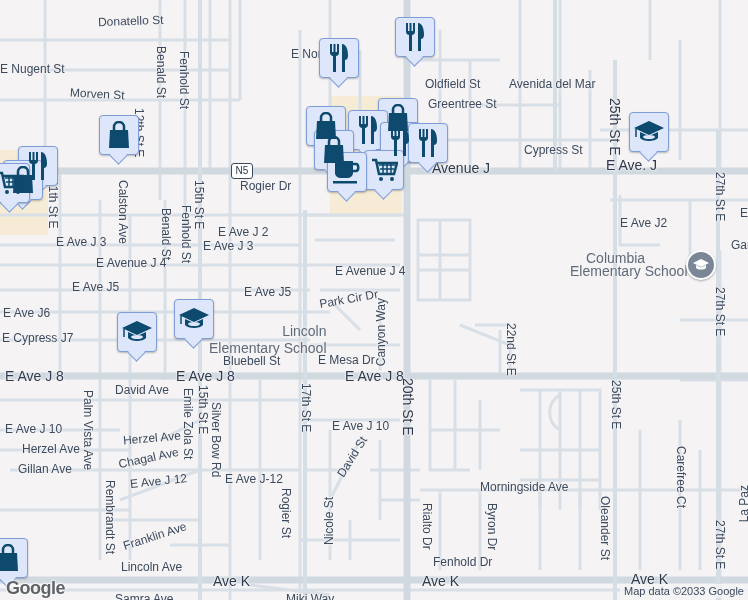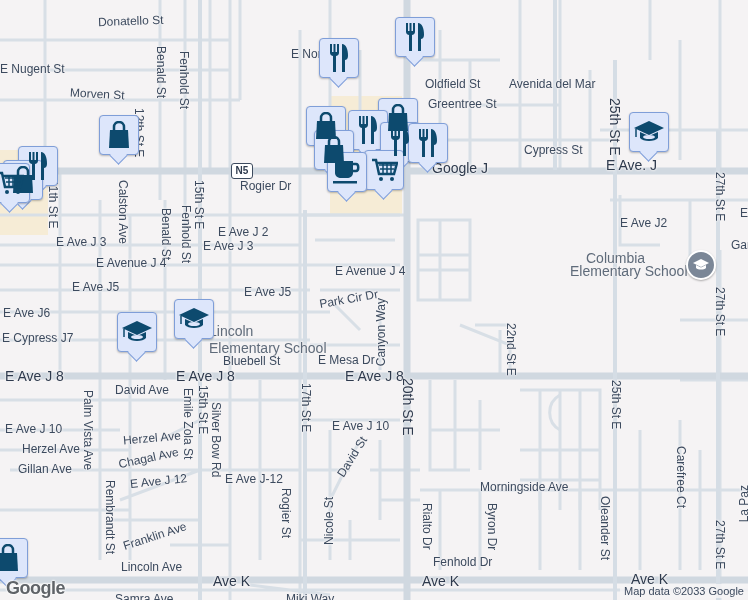--- a/index.html
+++ b/index.html
@@ -2,29 +2,29 @@
 <html><head>
 <meta charset="utf-8">
 <style>
   html,body{margin:0;padding:0;}
   body{width:748px;height:600px;overflow:hidden;background:#f5f3f4;font-family:"Liberation Sans",sans-serif;}
   #map{position:relative;width:748px;height:600px;overflow:hidden;background:#f5f3f4;}
   svg.roads{position:absolute;left:0;top:0;}
   .lbl{position:absolute;font-size:12px;color:#3c4a5e;white-space:nowrap;line-height:1;
        text-shadow:0 0 2px #f5f3f4,0 0 2px #f5f3f4,0 0 3px #f5f3f4;}
   .lbl.big{font-size:14px;color:#2e3a4d;}
-  .lbl.poi{font-size:14px;color:#5f6b7a;line-height:17px;}
+  .lbl.poi{font-size:14px;color:#5f6b7a;line-height:17px;text-align:right;}
   .lbl.v{writing-mode:vertical-rl;}
   .pin{position:absolute;width:38px;height:38px;background:#dde6fb;border:1px solid #7f9ed8;border-radius:4px;
        box-shadow:0 1px 2px rgba(0,0,0,.25);display:flex;align-items:center;justify-content:center;}
   .pin:after{content:"";position:absolute;left:12px;bottom:-8px;width:12px;height:12px;background:#dde6fb;
        border-right:1px solid #7f9ed8;border-bottom:1px solid #7f9ed8;transform:rotate(45deg);}
   .pin svg{position:relative;z-index:2;}
   .shield{position:absolute;left:231px;top:163px;width:20px;height:14px;border:1.5px solid #3c4a5e;border-radius:3px;
-       background:#fff;font-size:10px;font-weight:bold;color:#2e3a4d;text-align:center;line-height:14px;}
+       background:#fff;font-size:10px;font-weight:normal;color:#2e3a4d;text-align:center;line-height:14px;}
   .poi-dot{position:absolute;width:26px;height:26px;border-radius:50%;background:#7b8797;border:2px solid #fff;
        display:flex;align-items:center;justify-content:center;box-shadow:0 1px 2px rgba(0,0,0,.3);}
   .google{position:absolute;left:6px;top:578px;font-size:18px;font-weight:bold;color:#5f6368;
        text-shadow:0 0 2px #fff,0 0 2px #fff,0 0 3px #fff;letter-spacing:-0.5px;}
   .attr{position:absolute;right:0;top:584px;font-size:11px;color:#3c4a5e;background:rgba(245,243,244,.85);padding:1px 4px;}
 </style>
 </head>
 <body>
 
 <div id="map">
@@ -72,21 +72,21 @@
   <span class="lbl" style="left:291px;top:48px">E Nor</span>
   <span class="lbl" style="left:70px;top:88px;transform:rotate(3deg)">Morven St</span>
   <span class="lbl v" style="left:155px;top:46px">Benald St</span>
   <span class="lbl v" style="left:178px;top:51px">Fenhold St</span>
   <span class="lbl v" style="left:133px;top:108px">12th St E</span>
   <span class="lbl" style="left:425px;top:78px">Oldfield St</span>
   <span class="lbl" style="left:509px;top:78px">Avenida del Mar</span>
   <span class="lbl" style="left:428px;top:98px">Greentree St</span>
   <span class="lbl" style="left:524px;top:144px">Cypress St</span>
   <span class="lbl big v" style="left:608px;top:98px">25th St E</span>
-  <span class="lbl big" style="left:432px;top:161px">Google J</span>
+  <span class="lbl big" style="left:432px;top:161px">Avenue J</span>
   <span class="lbl big" style="left:606px;top:158px">E Ave. J</span>
   <span class="lbl v" style="left:714px;top:172px">27th St E</span>
   <span class="lbl" style="left:240px;top:180px">Rogier Dr</span>
   <span class="lbl v" style="left:117px;top:180px">Calston Ave</span>
   <span class="lbl v" style="left:47px;top:180px">11th St E</span>
   <span class="lbl v" style="left:193px;top:180px">15th St E</span>
   <span class="lbl v" style="left:160px;top:208px">Benald St</span>
   <span class="lbl v" style="left:180px;top:205px">Fenhold St</span>
   <span class="lbl" style="left:218px;top:226px">E Ave J 2</span>
   <span class="lbl" style="left:620px;top:217px">E Ave J2</span>

